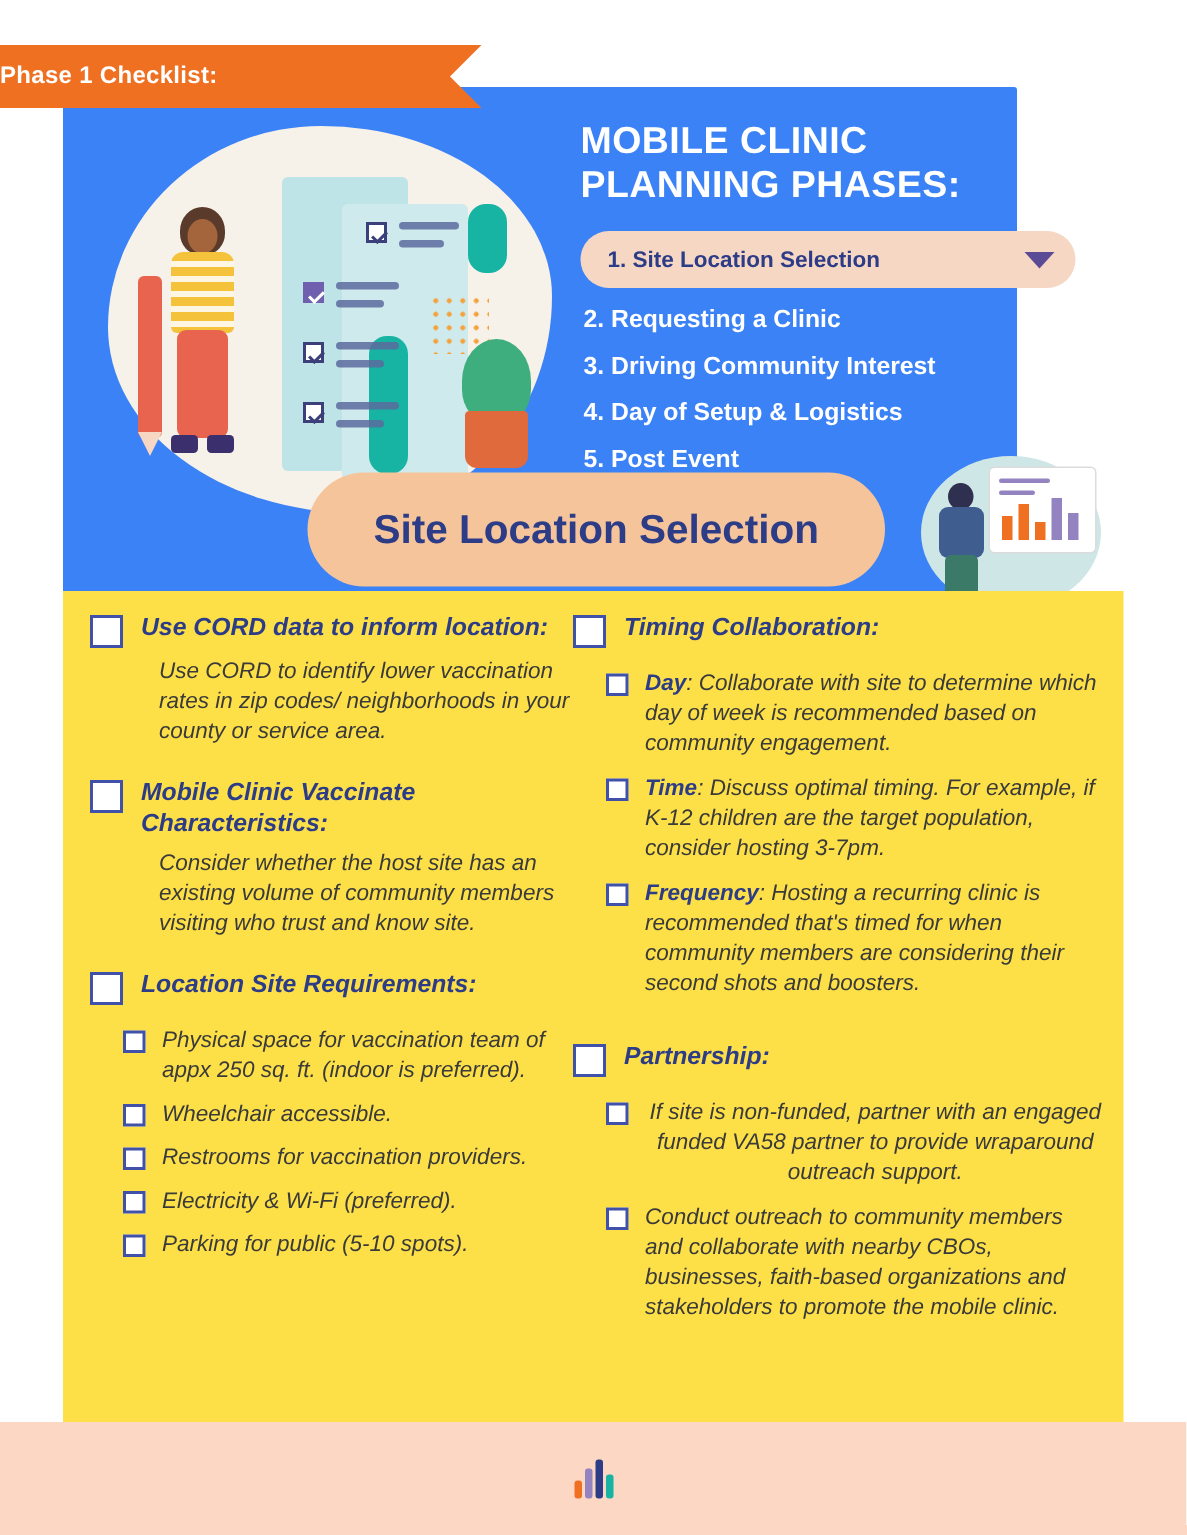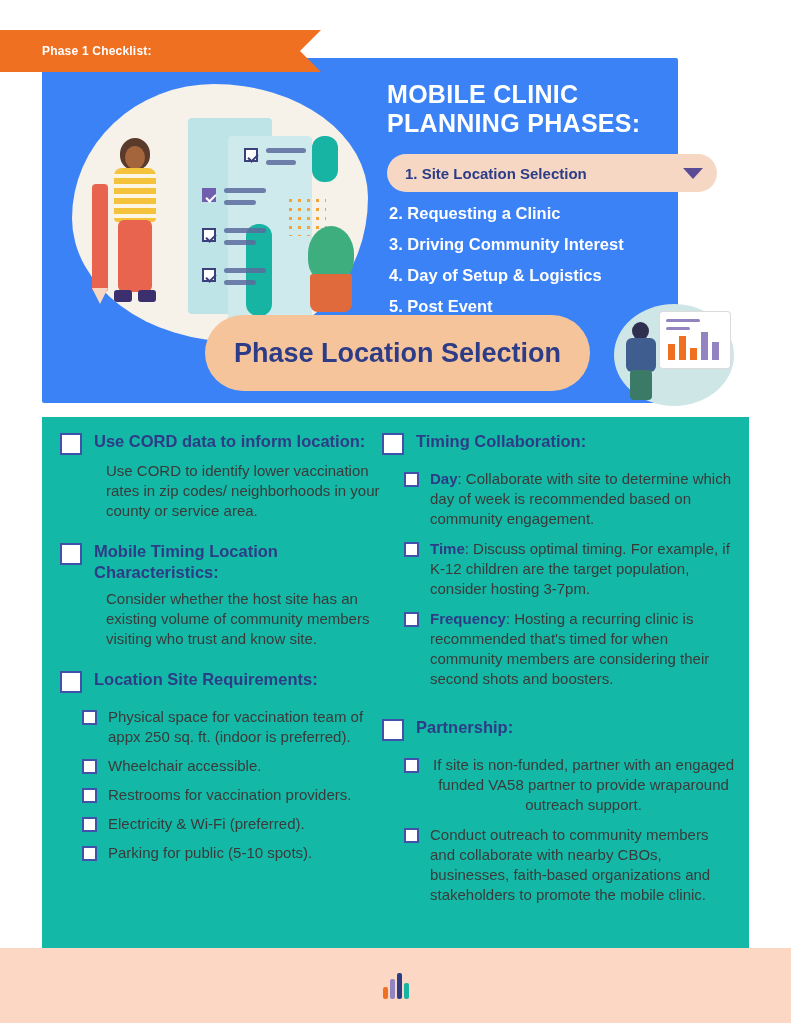--- a/index.html
+++ b/index.html
@@ -24,23 +24,22 @@
   .banner:after {
     content: "";
     position: absolute; right: -21px; top: 0;
     border-top: 21px solid #f07022;
     border-bottom: 21px solid #f07022;
     border-right: 21px solid transparent;
   }
   .banner-text {
     color: #ffffff;
     font-weight: bold;
-    font-size: 12px;
+    font-size: 16px;
     line-height: 42px;
-    padding-left: 42px;
     letter-spacing: .2px;
   }
   
   .hero {
     position: absolute; left: 42px; top: 58px;
     width: 636px; height: 345px;
     background: #3b82f6;
     border-radius: 2px;
   }
   .hero-right {
@@ -154,23 +153,24 @@
     background: #f6c49a;
     border-radius: 38px;
     display: flex; align-items: center; justify-content: center;
     z-index: 10;
   }
   .title-pill span {
     color: #2d3c86; font-weight: bold; font-size: 27px;
   }
   
   .content {
-    position: absolute; left: 42px; top: 417px;
+    position: absolute; left: 42px; top: 394px;
     width: 707px; height: 555px;
-    background: #14b8a6;
+    background: #fde047;
+    font-style: italic;
   }
   .col { position: absolute; top: 14px; }
   .col-left { left: 18px; width: 320px; }
   .col-right { left: 340px; width: 355px; }
 
   .blk { position: relative; margin-bottom: 12px; }
   .hdr-row { display: flex; align-items: flex-start; gap: 12px; }
   .cb {
     flex: 0 0 auto;
     width: 22px; height: 22px;
@@ -290,39 +290,39 @@
       <div class="bar" style="left:52px; height:18px; background:#9383c0;"></div>
     </div>
     <div class="presenter">
       <div class="p-head"></div>
       <div class="p-body"></div>
       <div class="p-legs"></div>
     </div>
   </div>
 
   <div class="title-pill">
-    <span>Phase Location Selection</span>
+    <span>Site Location Selection</span>
   </div>
 
   <div class="content">
 
     <div class="col col-left">
 
       <div class="blk">
         <div class="hdr-row">
           <div class="cb"></div>
           <div class="hdr-txt">Use CORD data to inform location:</div>
         </div>
         <div class="body-txt">Use CORD to identify lower vaccination rates in zip codes/ neighborhoods in your county or service area.</div>
       </div>
 
       <div class="blk" style="margin-top:20px;">
         <div class="hdr-row">
           <div class="cb"></div>
-          <div class="hdr-txt">Mobile Timing Location Characteristics:</div>
+          <div class="hdr-txt">Mobile Clinic Vaccinate Characteristics:</div>
         </div>
         <div class="body-txt">Consider whether the host site has an existing volume of community members visiting who trust and know site.</div>
       </div>
 
       <div class="blk" style="margin-top:20px;">
         <div class="hdr-row">
           <div class="cb"></div>
           <div class="hdr-txt">Location Site Requirements:</div>
         </div>
         <div class="plain-row" style="margin-top:14px;">

